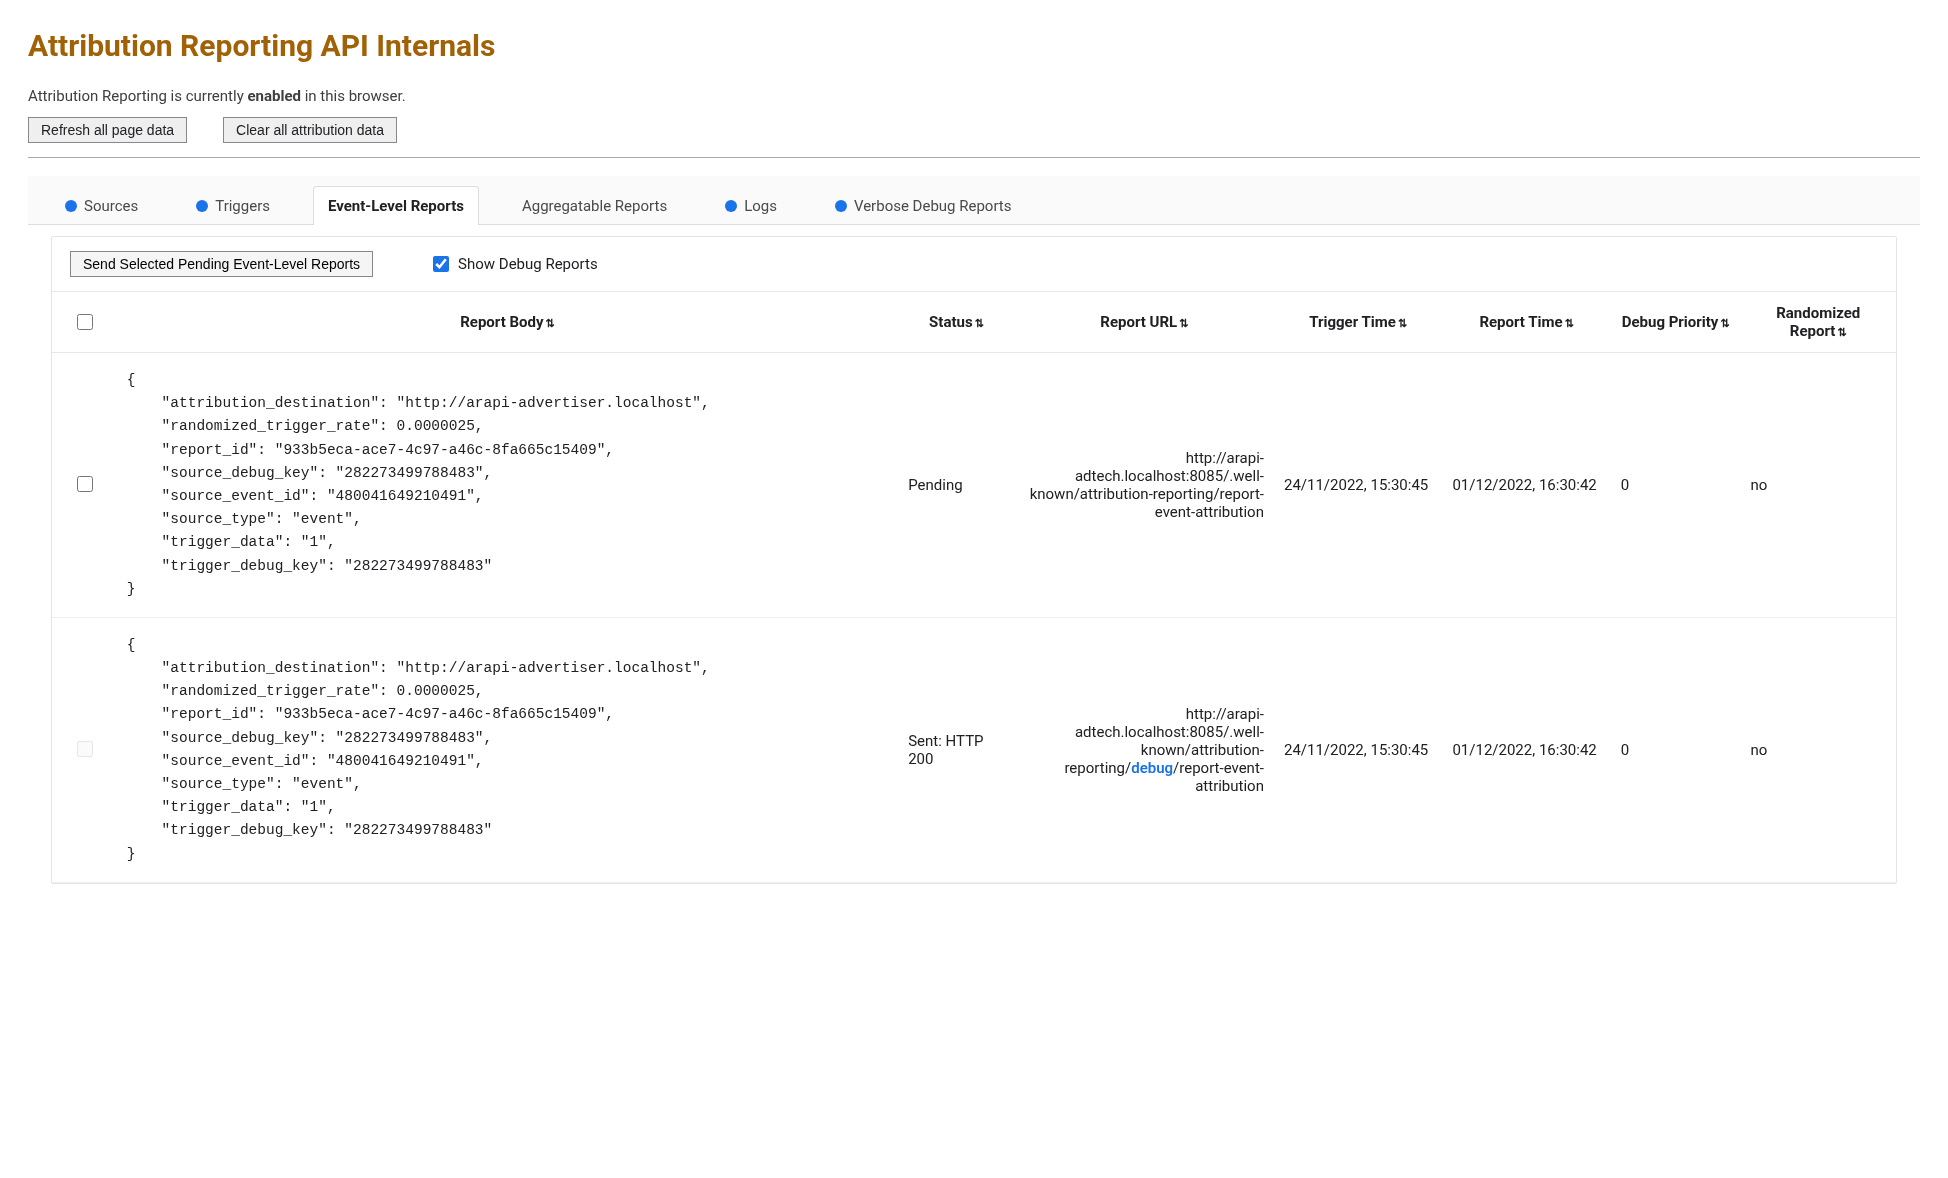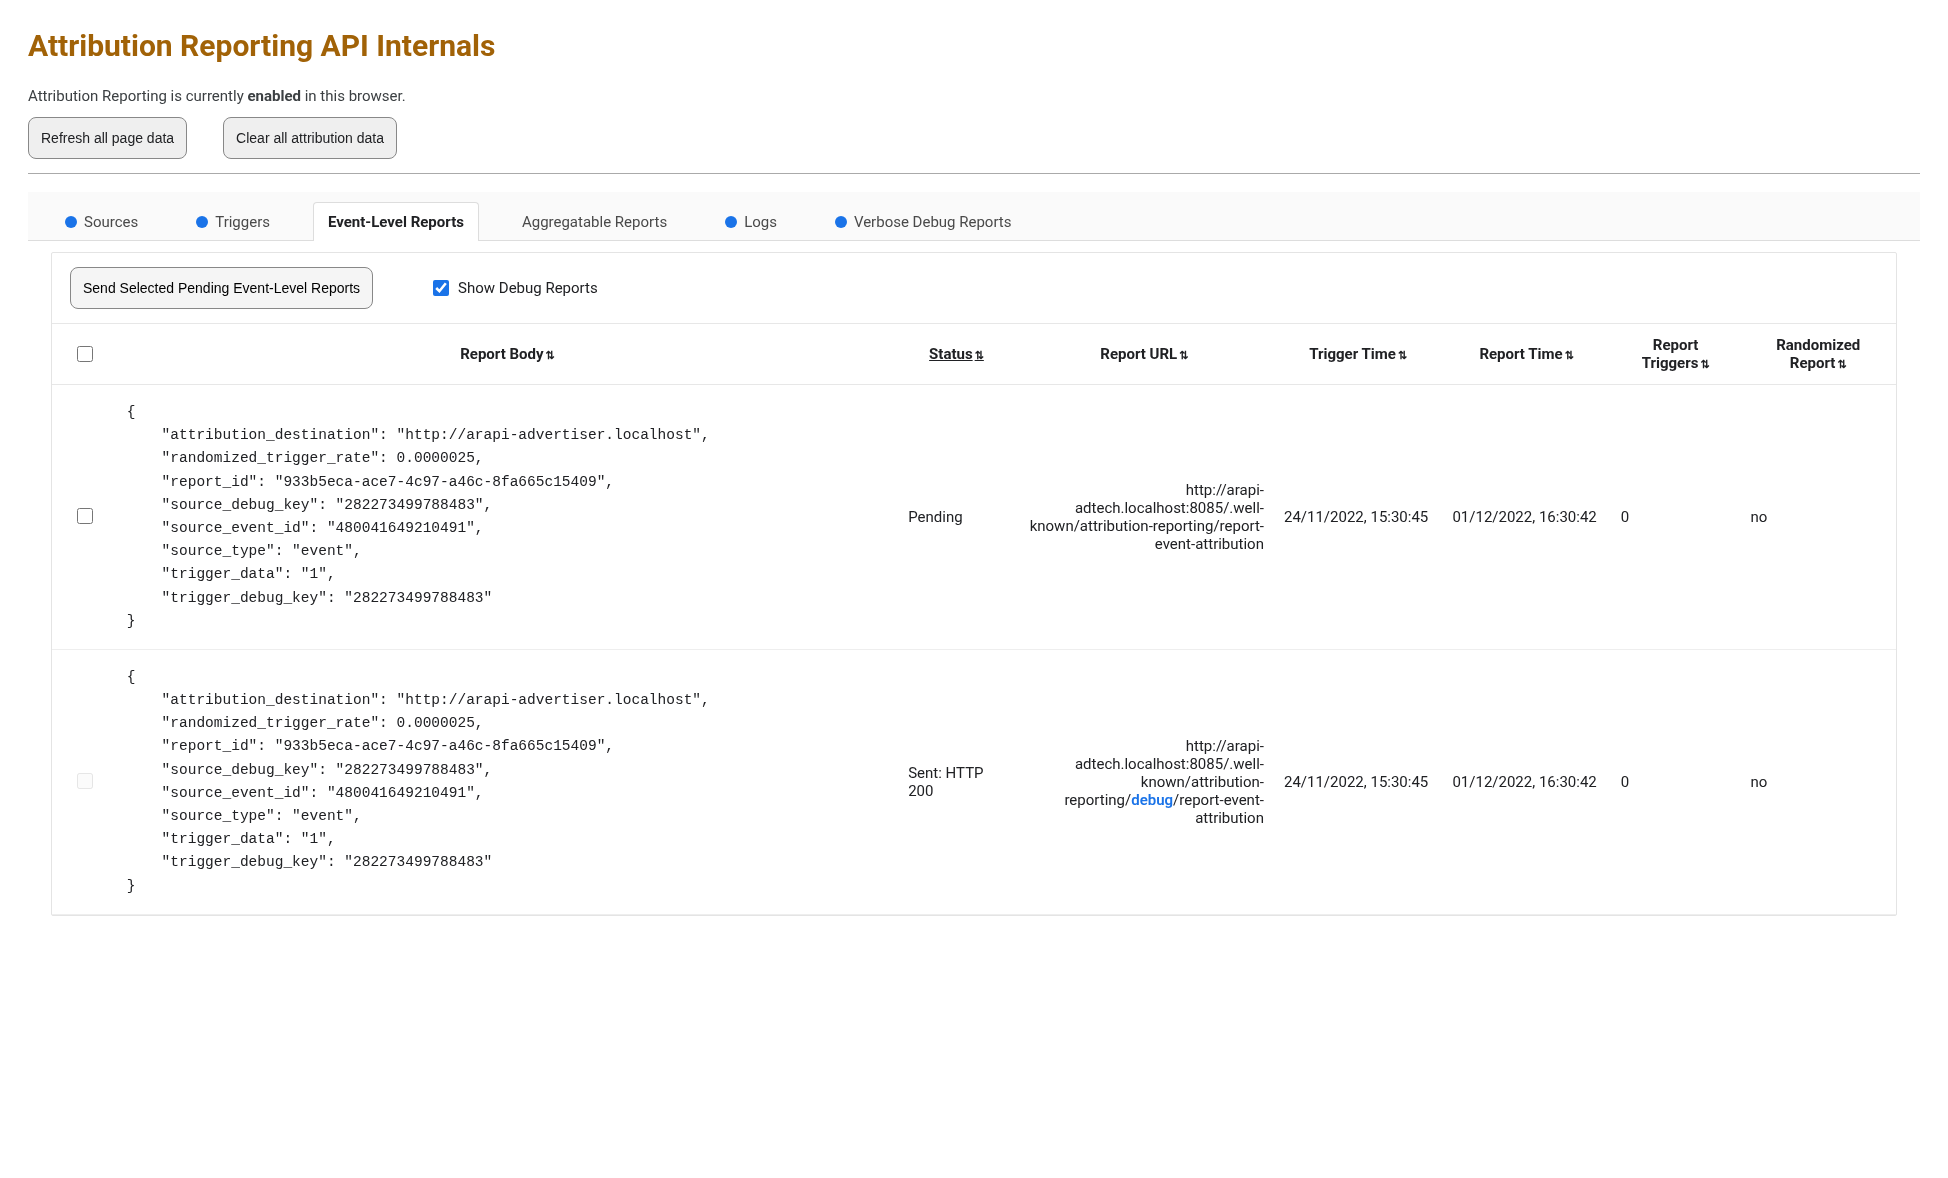--- a/index.html
+++ b/index.html
@@ -24,22 +24,22 @@
   }
   .status-line b { font-weight: 700; }
   .top-buttons {
     display: flex;
     gap: 36px;
     margin-bottom: 14px;
   }
   .btn {
     background: #efefef;
     border: 1px solid #888;
-    border-radius: 8px;
-    padding: 12px 12px;
+    border-radius: 0;
+    padding: 4px 12px;
     font-size: 14px;
     cursor: pointer;
     color: #202124;
   }
   .btn[disabled] {
     color: #000000;
     background: #f5f5f5;
     cursor: default;
   }
   hr.divider {
@@ -154,21 +154,21 @@
     font-family: "Menlo", "Consolas", "Courier New", monospace;
     font-size: 14.5px;
     line-height: 1.6;
     white-space: pre;
     margin: 0;
     color: #202124;
   }
   .url-highlight { color: #1a73e8; font-weight: 600; }
   th.col-check { width: 50px; }
   th.col-body { width: 560px; text-align: center; }
-  th.col-status { width: 90px; text-decoration: underline; }
+  th.col-status { width: 90px; }
   th.col-url { width: 200px; }
   th.col-trigger, th.col-report { width: 130px; }
   th.col-priority { width: 100px; }
   th.col-rand { width: 120px; }
   input[type="checkbox"].row-cb { accent-color: #888; }
   input[type="checkbox"][disabled] { opacity: .55; }
 </style>
 </head>
 <body>
 
@@ -238,21 +238,21 @@
             <th class="col-url">
               <span>Report URL</span><span class="sort">⇅</span>
             </th>
             <th class="col-trigger">
               <span>Trigger Time</span><span class="sort">⇅</span>
             </th>
             <th class="col-report">
               <span>Report Time</span><span class="sort">⇅</span>
             </th>
             <th class="col-priority">
-              <span>Report Triggers</span><span class="sort">⇅</span>
+              <span>Debug Priority</span><span class="sort">⇅</span>
             </th>
             <th class="col-rand">
               <span>Randomized Report</span><span class="sort">⇅</span>
             </th>
           </tr>
         </thead>
         <tbody id="rows">
             <tr>
               <td class="check-cell"><input type="checkbox" class="row-cb" style=""></td>
               <td>

